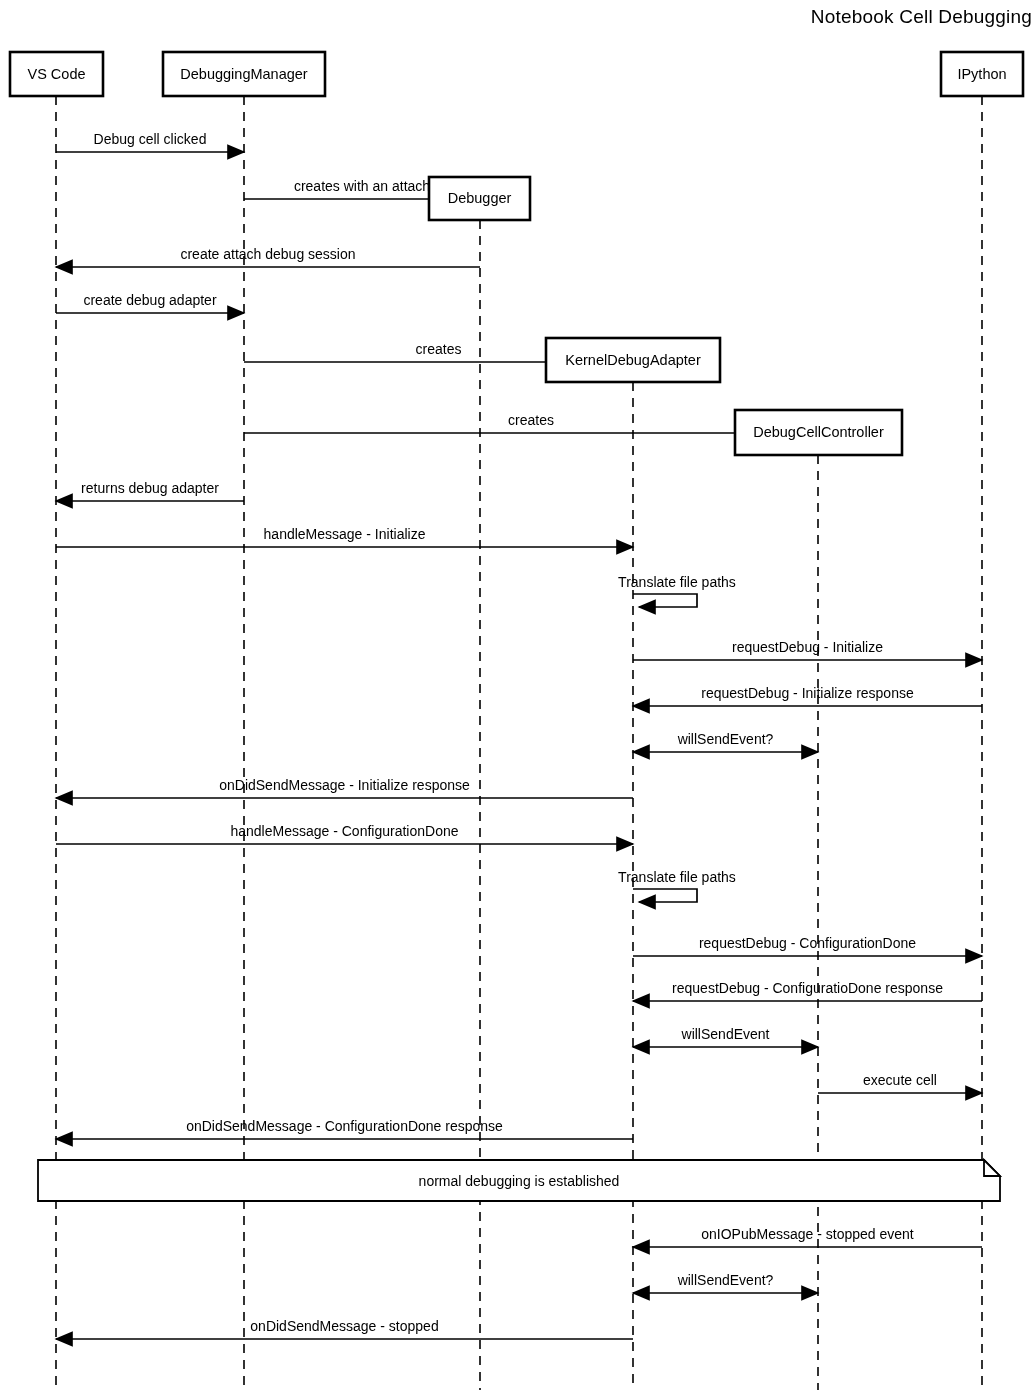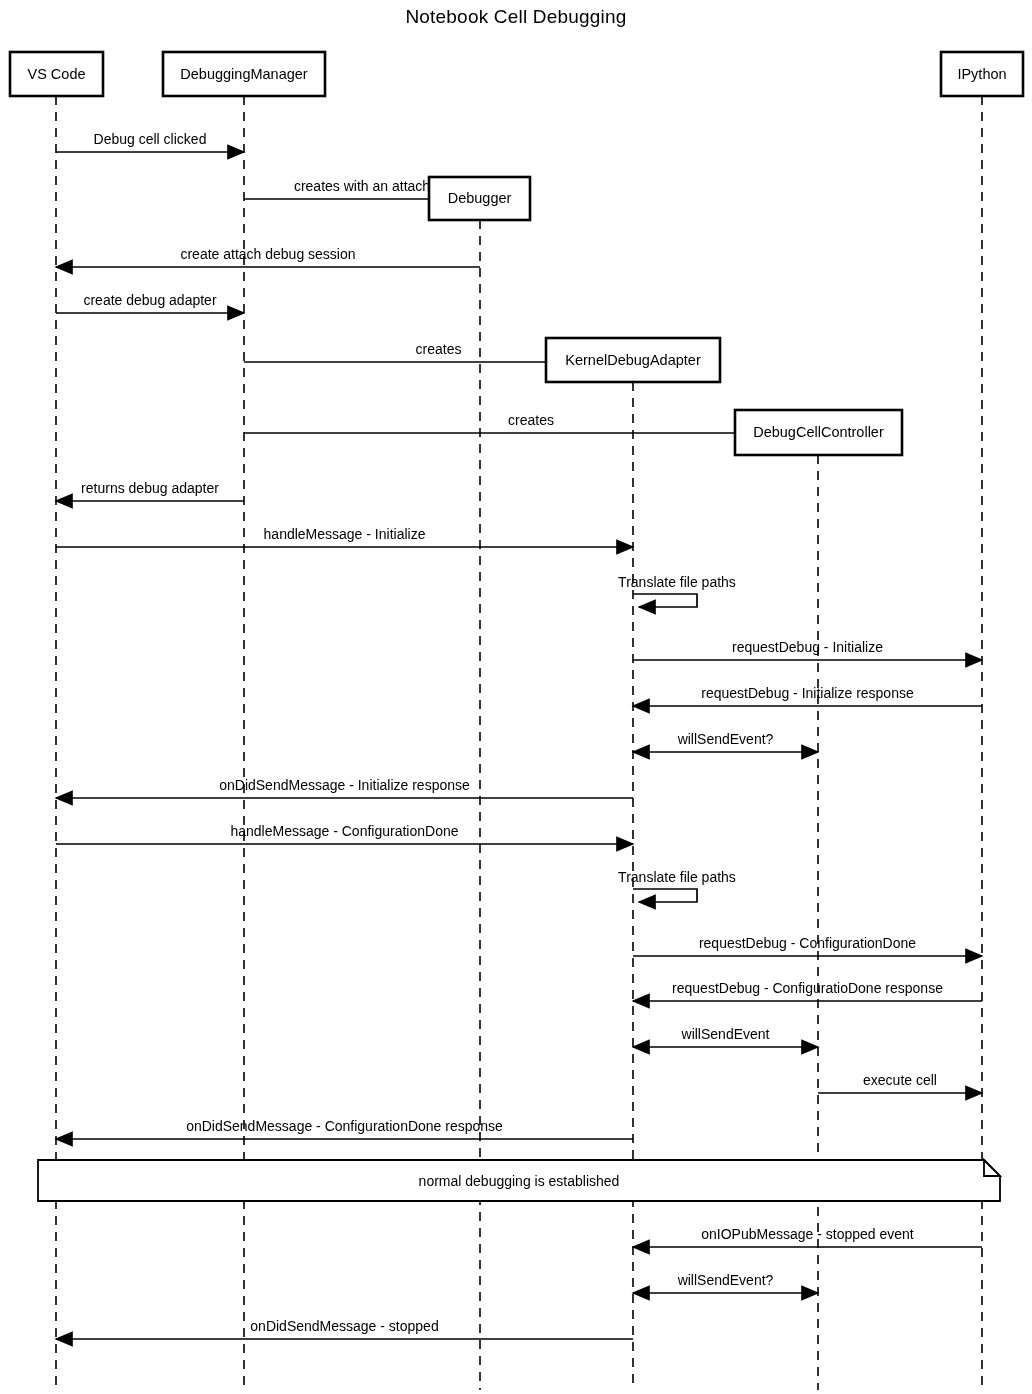--- a/index.html
+++ b/index.html
@@ -13,21 +13,21 @@
     height: 1394px;
     background: #ffffff;
     font-family: "Liberation Sans", sans-serif;
     overflow: hidden;
   }
   #diagram-title {
     position: absolute;
     left: 0;
     top: 6px;
     width: 1032px;
-    text-align: center;
+    text-align: right;
     font-size: 19px;
     color: #000000;
     letter-spacing: 0.2px;
   }
   svg#sd {
     position: absolute;
     left: 0;
     top: 0;
     width: 1032px;
     height: 1394px;

